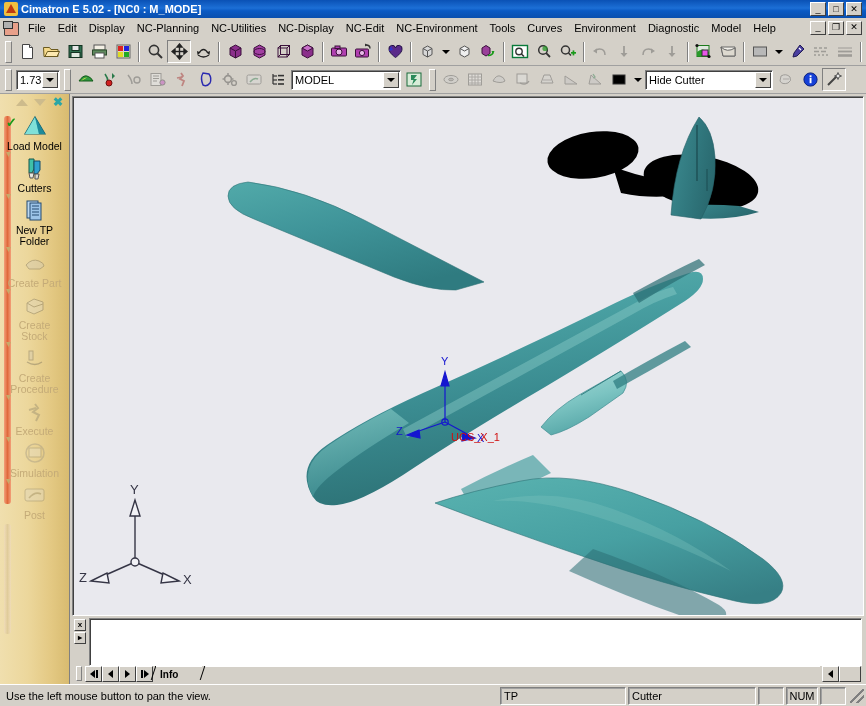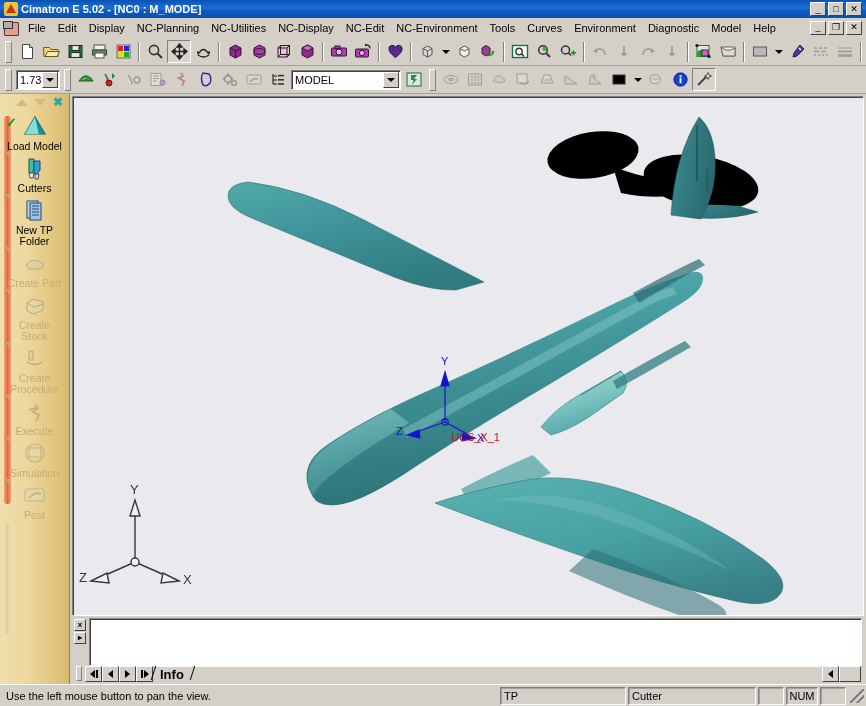--- a/index.html
+++ b/index.html
@@ -308,22 +308,22 @@
   .navbtn i { display:block;width:0;height:0; }
   .navbtn.first i, .navbtn.prev i { border-top:4px solid transparent;border-bottom:4px solid transparent;border-right:5px solid #000; }
   .navbtn.next i, .navbtn.last i { border-top:4px solid transparent;border-bottom:4px solid transparent;border-left:5px solid #000; }
   .navbtn.first:after { content:"";width:2px;height:8px;background:#000;margin-left:1px; }
   .navbtn.last:before { content:"";width:2px;height:8px;background:#000;margin-right:1px; }
   .tab-active {
     height:16px;
     background:#d4d0c8;
     border-top:1px solid #fff;
     display:flex;align-items:center;
-    padding:0 8px 0 4px;
-    font-size:13px; font-weight:bold;
+    padding:0 24px 0 4px;
+    font-size:10px; font-weight:bold;
     margin-left:2px;
     position:relative;
     flex:0 0 auto;
     transform: skewX(0deg);
   }
   .tab-sep { width:1px;height:14px;background:#000;transform:skewX(-18deg);flex:0 0 auto; }
   .tab-rest {
     flex:1 1 auto;
     border-top:1px solid #fff;
     height:16px;
@@ -850,20 +850,26 @@
 
     <div class="tbtn">
       <svg width="18" height="17" viewBox="0 0 18 17">
           <rect x="3" y="4" width="12" height="9" fill="#000" stroke="#333"></rect>
         </svg>
     </div>
     <div class="dropbtn">
         <i></i>
       </div>
 
+    <div class="combo cuttercombo">
+      <div class="cval">Hide Cutter</div>
+      <div class="carrow">
+          <i></i>
+        </div>
+    </div>
 
     <div class="tbtn disabled">
       <svg width="18" height="17" viewBox="0 0 18 17">
           <path d="M4 5 q5-3 9 1 2 4-2 6-6 2-8-2z" fill="#d8d8d8" stroke="#555"></path>
           <path d="M6 8h6" stroke="#777"></path>
         </svg>
     </div>
     <div class="tbtn">
       <svg width="17" height="17" viewBox="0 0 17 17">
           <circle cx="8.5" cy="8.5" r="6.6" fill="#1540d8" stroke="#0a2080"></circle>

